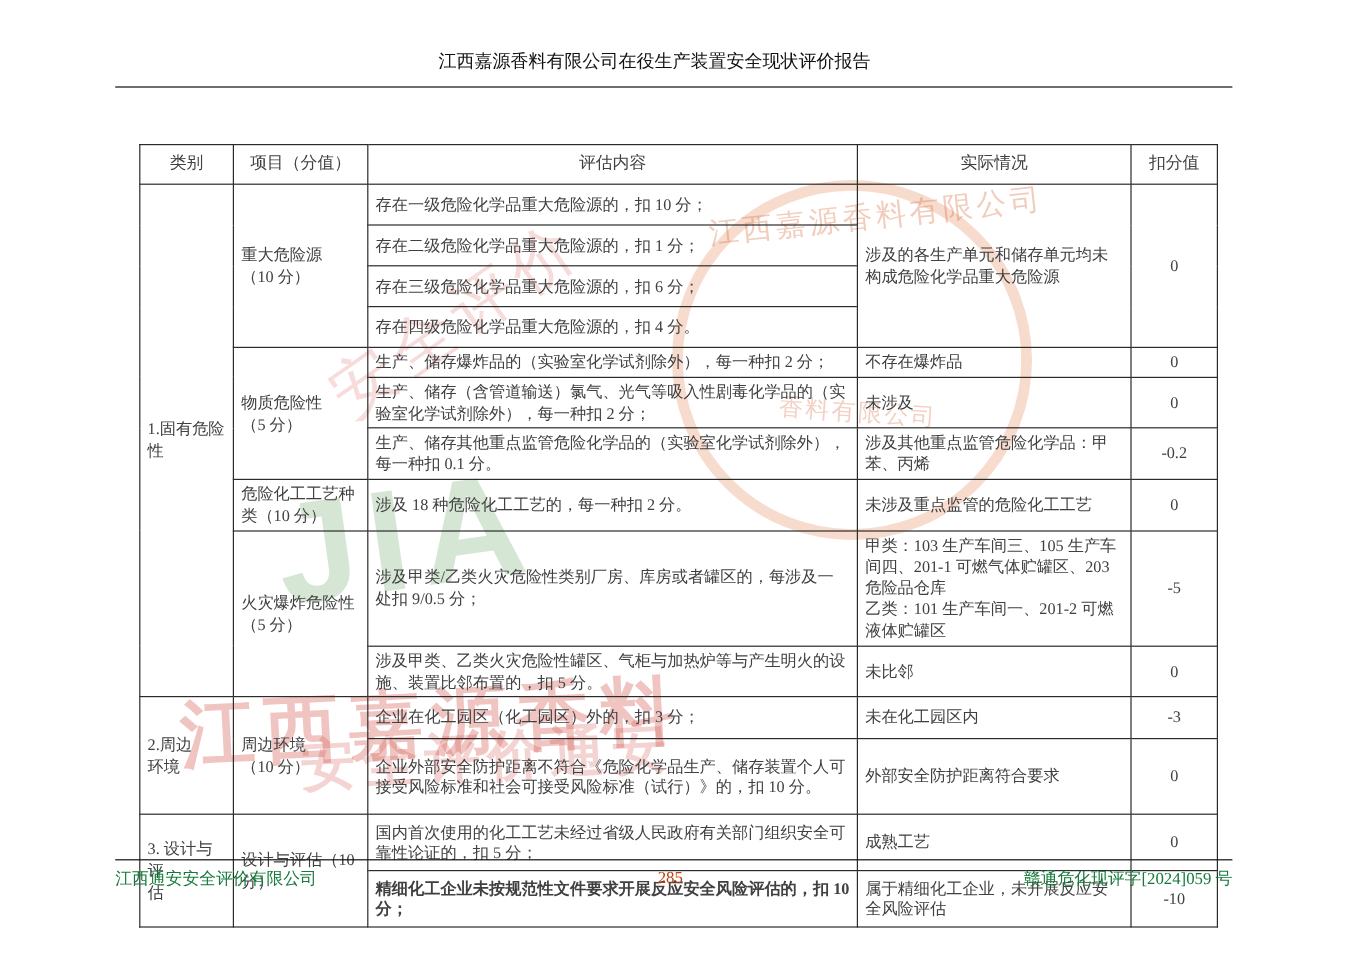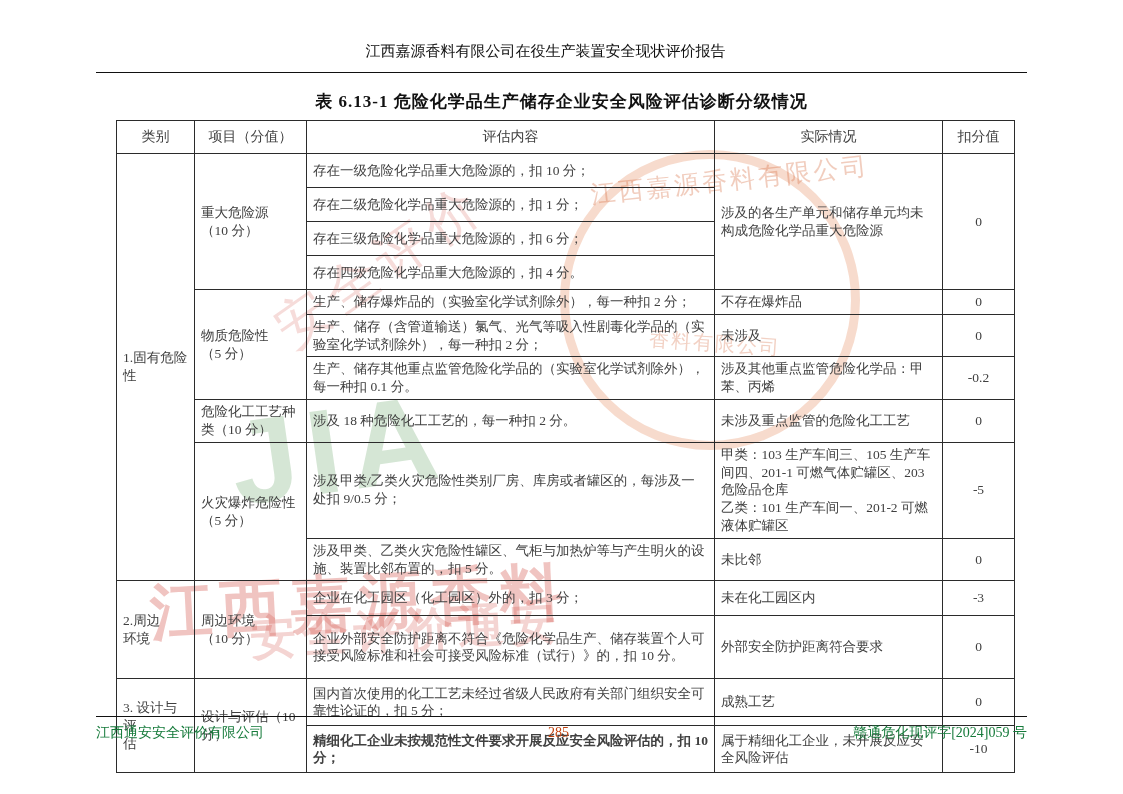--- a/index.html
+++ b/index.html
@@ -205,21 +205,20 @@
     <div class="wm-text-curved2">香料有限公司</div>
     <div class="wm-diag">安全评价</div>
     <div class="wm-big">JIA</div>
     <div class="wm-band">江西嘉源香料</div>
     <div class="wm-band2">安全评价通安</div>
   </div>
 
   <div class="doc-header">江西嘉源香料有限公司在役生产装置安全现状评价报告</div>
   <div class="header-rule"></div>
 
-  <div class="table-title">表 6.13-1  危险化学品生产储存企业安全风险评估诊断分级情况</div>
 
   <div class="tbl-wrap">
     <table class="grid">
       <colgroup>
         <col class="col1">
           <col class="col2">
           <col class="col3">
           <col class="col4">
           <col class="col5">
       </colgroup>

